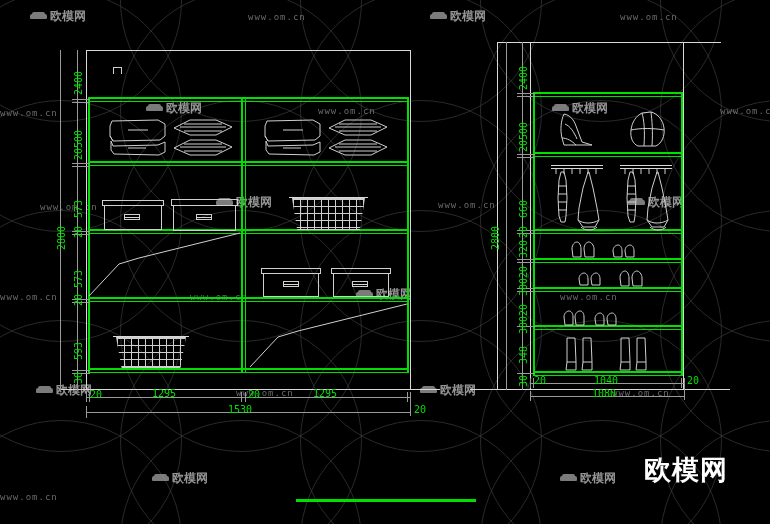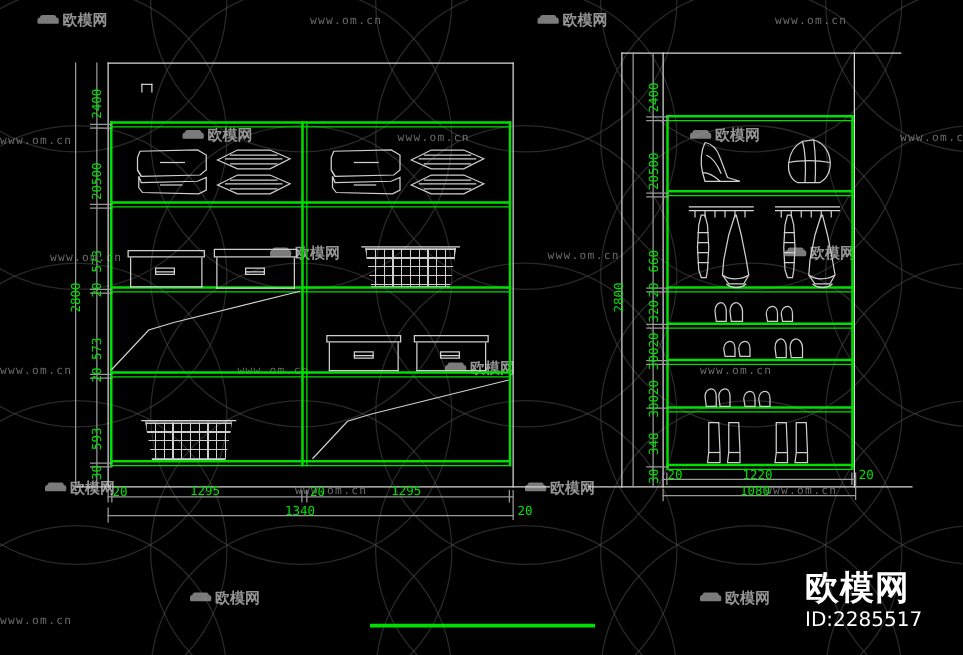--- a/index.html
+++ b/index.html
@@ -295,21 +295,21 @@
     <div class="gry" style="left:245px;top:392px;width:1px;height:10px;"></div>
     <div class="gry" style="left:407px;top:392px;width:1px;height:10px;"></div>
     <div class="gry" style="left:410px;top:392px;width:1px;height:24px;"></div>
     <div class="gry" style="left:86px;top:406px;width:1px;height:12px;"></div>
 
     <div class="dim" style="left:90px;top:389px;">20</div>
     <div class="dim" style="left:152px;top:388px;">1295</div>
     <div class="dim" style="left:248px;top:389px;">20</div>
     <div class="dim" style="left:313px;top:388px;">1295</div>
     <div class="dim" style="left:414px;top:404px;">20</div>
-    <div class="dim" style="left:228px;top:404px;">1340</div>
+    <div class="dim" style="left:228px;top:404px;">1530</div>
   </div>
 
   <div>
 
     <div class="wht" style="left:497px;top:42px;width:1px;height:348px;"></div>
     <div class="wht" style="left:530px;top:42px;width:1px;height:348px;"></div>
     <div class="wht" style="left:497px;top:42px;width:224px;height:1px;"></div>
     <div class="wht" style="left:683px;top:42px;width:1px;height:348px;"></div>
     <div class="wht" style="left:470px;top:389px;width:260px;height:1px;"></div>
 
@@ -451,23 +451,22 @@
 
     <div class="gry" style="left:530px;top:383px;width:154px;height:1px;"></div>
     <div class="gry" style="left:530px;top:396px;width:154px;height:1px;"></div>
     <div class="gry" style="left:530px;top:378px;width:1px;height:10px;"></div>
     <div class="gry" style="left:533px;top:378px;width:1px;height:10px;"></div>
     <div class="gry" style="left:681px;top:378px;width:1px;height:10px;"></div>
     <div class="gry" style="left:684px;top:378px;width:1px;height:22px;"></div>
     <div class="gry" style="left:530px;top:391px;width:1px;height:10px;"></div>
 
     <div class="dim" style="left:534px;top:375px;">20</div>
-    <div class="dim" style="left:594px;top:375px;">1220</div>
+    <div class="dim" style="left:594px;top:375px;">1040</div>
     <div class="dim" style="left:687px;top:375px;">20</div>
     <div class="dim" style="left:592px;top:388px;">1080</div>
   </div>
 
   <div class="grn" style="left:296px;top:499px;width:180px;height:3px;"></div>
 
   <div class="brand brand-name" style="left:644px;top:452px;">欧模网</div>
-  <div class="brand brand-id" style="left:644px;top:486px;">ID:2285517</div>
 
 </div>
 
 </body></html>

